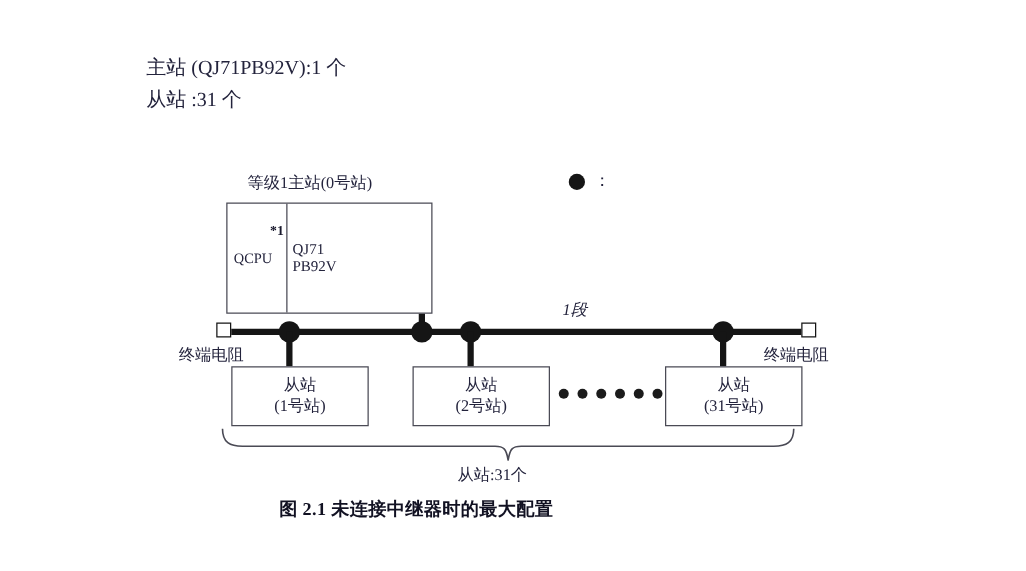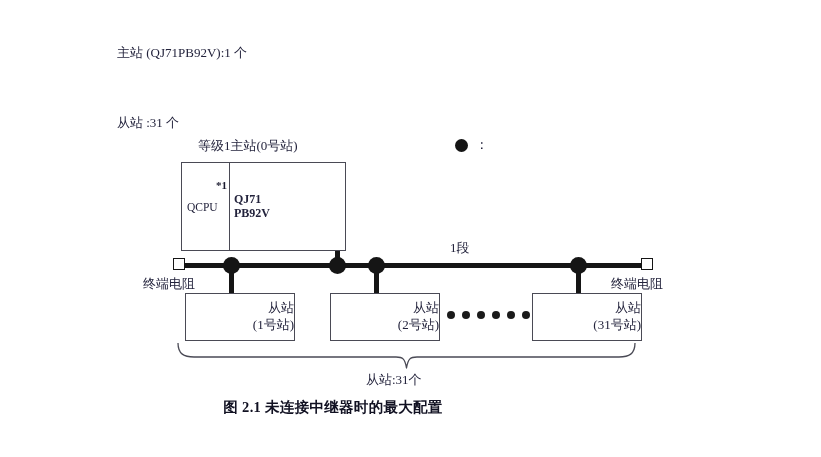--- a/index.html
+++ b/index.html
@@ -15,24 +15,24 @@
 
   
   .sec-title{
     position:absolute;left:86px;top:6px;
     font-size:16px;font-weight:bold;letter-spacing:.5px;
     color:#111122;white-space:nowrap;
   }
   .sec-title .num{margin-right:6px;}
   .spec-line{
     position:absolute;left:117px;
-    font-size:13px;color:#23233c;white-space:nowrap;
+    font-size:16px;color:#23233c;white-space:nowrap;
   }
   .spec-1{top:44px;}
-  .spec-2{top:70px;margin-top:44px;}
+  .spec-2{top:70px;}
 
   
   .legend{
     position:absolute;left:455px;top:136px;
     display:flex;align-items:center;gap:7px;
     font-size:13.5px;color:#23233c;white-space:nowrap;
   }
   .legend-dot{
     width:13px;height:13px;border-radius:50%;
     background:#151515;display:inline-block;flex:none;
@@ -58,54 +58,54 @@
     display:flex;align-items:center;justify-content:center;
     font-size:13px;color:#23233c;
   }
   .cell-power{width:74px;border-right:1.3px solid #4a4a55;}
   .cell-cpu{width:48px;border-right:1.3px solid #4a4a55;justify-content:flex-start;padding-left:5px;}
   .cell-cpu .cpu-txt{font-size:11.5px;}
   .cell-cpu .star{
     position:absolute;right:2px;top:16px;font-size:11px;font-weight:bold;color:#1a1a2e;
   }
   .cell-net{width:41px;justify-content:flex-start;padding-left:4px;}
-  .cell-net .net-txt{font-size:12px;line-height:1.15;font-weight:bold;}
+  .cell-net .net-txt{font-size:12px;line-height:1.15;}
 
   .rack-label{left:194px;top:138px;}
 
   
   .bus{
     position:absolute;left:176px;top:262.5px;width:464px;height:5px;
     background:#151515;
   }
   
   .term{
     position:absolute;width:12px;height:12px;box-sizing:border-box;
     border:1.6px solid #151515;background:#fff;
   }
   .term-l{left:169px;top:258px;}
   .term-r{left:637px;top:258px;}
   .term-lbl-l{left:139px;top:276px;}
   .term-lbl-r{left:607px;top:276px;}
 
-  .seg-lbl{left:446px;top:240px;}
+  .seg-lbl{left:446px;top:240px;font-style:italic;}
 
   
   .node{
     position:absolute;width:17px;height:17px;border-radius:50%;
     background:#151515;
   }
   
   .drop{position:absolute;width:5px;background:#151515;}
 
   
   .slave{
     position:absolute;width:110px;height:48px;
     border:1.2px solid #4a4a55;background:#fff;box-sizing:border-box;
-    display:flex;flex-direction:column;align-items:flex-end;justify-content:center;
+    display:flex;flex-direction:column;align-items:center;justify-content:center;
     font-size:13px;color:#23233c;line-height:1.3;
   }
   .slave-1{left:181px;top:293px;}
   .slave-2{left:326px;top:293px;}
   .slave-31{left:528px;top:293px;}
 
   
   .ellipsis{
     position:absolute;left:443px;top:311px;
     display:flex;gap:7px;align-items:center;

